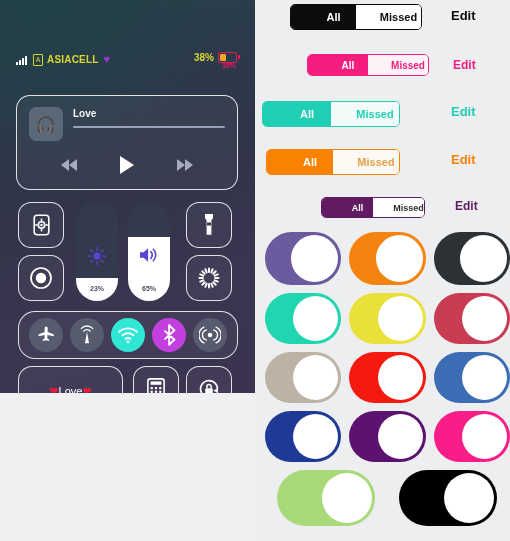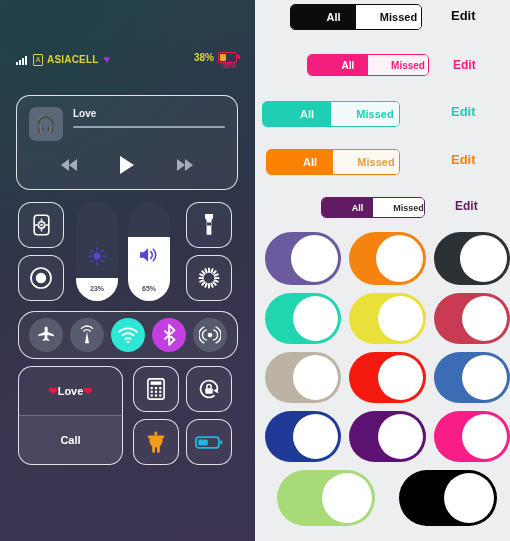--- a/index.html
+++ b/index.html
@@ -5,21 +5,21 @@
   html,body{margin:0;padding:0;}
   body{
     width:510px;height:541px;overflow:hidden;
     font-family:"Liberation Sans", sans-serif;
     background:#eef0f2;
   }
   #root{position:relative;width:510px;height:541px;display:flex;}
 
   
   #left{
-    position:relative;width:255px;height:541px;flex:0 0 255px;
+    position:relative;width:255px;height:393px;flex:0 0 255px;
     background:
       radial-gradient(120% 75% at 18% 0%, #214047 0%, rgba(33,64,71,0) 55%),
       linear-gradient(165deg,#27434a 0%,#2b3a4b 22%,#313449 48%,#3a3550 72%,#3b3350 100%);
     overflow:hidden;
   }
 
   
   .statusbar{position:absolute;left:16px;top:52px;right:10px;height:34px;}
   .sb-row{display:flex;align-items:center;height:15px;}
   .sb-row2{margin-top:3px;}
@@ -95,21 +95,21 @@
   
   #conn{left:18px;top:311px;width:220px;height:48px;border-radius:17px;}
   .conn-inner{position:absolute;inset:0;display:flex;align-items:center;justify-content:space-around;padding:0 6px;box-sizing:border-box;}
   .circ{width:34px;height:34px;border-radius:50%;display:flex;align-items:center;justify-content:center;background:#565c6e;}
   .circ svg{display:block;}
 
   
   #love{left:18px;top:366px;width:105px;height:99px;overflow:hidden;}
   .love-top{position:absolute;left:0;right:0;top:0;height:50%;display:flex;align-items:center;justify-content:center;}
   .love-bot{position:absolute;left:0;right:0;bottom:0;height:50%;display:flex;align-items:center;justify-content:center;background:rgba(255,255,255,.05);border-top:1px solid rgba(255,255,255,.22);}
-  .love-txt{color:#ffffff;font-size:11px;font-weight:bold;}
+  .love-txt{color:#ffffff;font-size:11px;font-weight:normal;}
   .love-txt .hh{color:#e8193b;}
   .call-txt{color:#ffffff;font-size:11px;font-weight:bold;}
 
   
   #right{position:relative;width:255px;height:541px;flex:0 0 255px;background:#eceef0;overflow:hidden;}
   .seg{
     position:absolute;display:flex;border-radius:5px;overflow:hidden;
     box-sizing:border-box;
   }
   .seg .sgm{display:flex;align-items:center;justify-content:center;box-sizing:border-box;padding-left:20px;}

